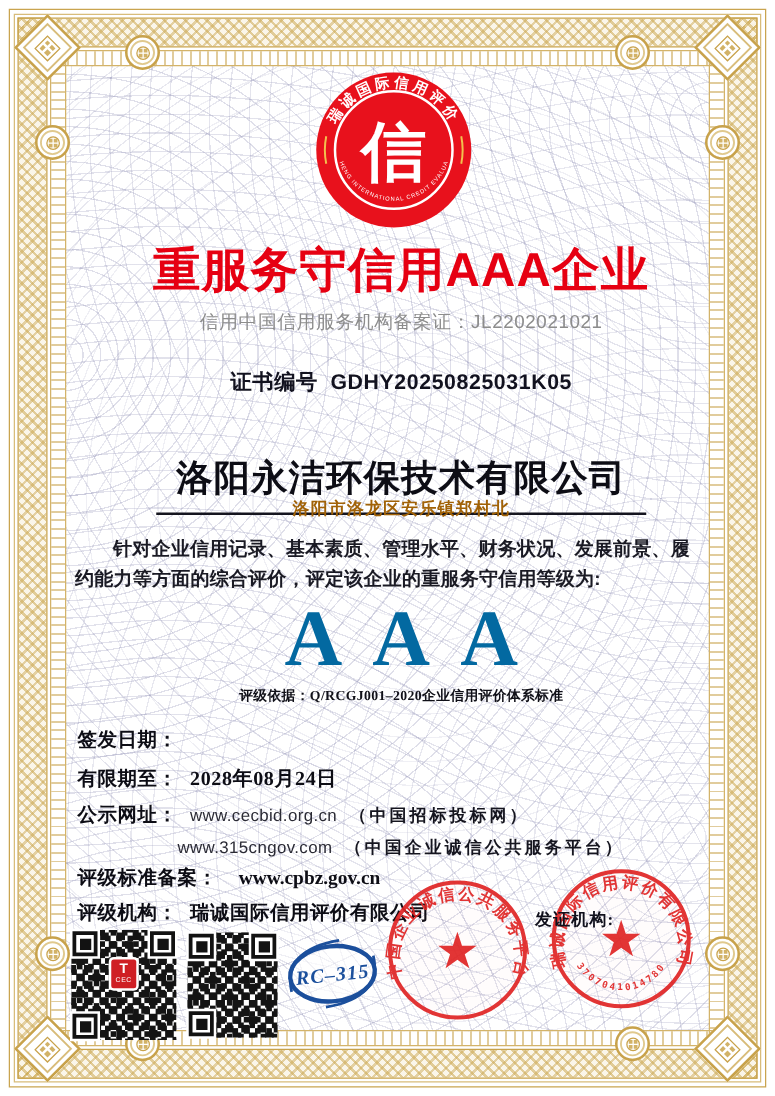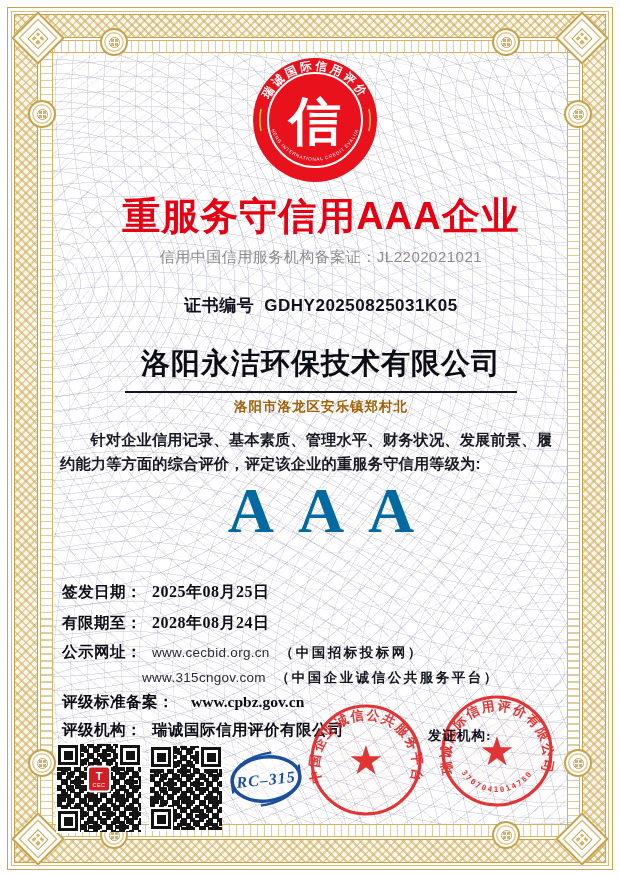--- a/index.html
+++ b/index.html
@@ -44,21 +44,21 @@
     display:flex;align-items:center;justify-content:center;}
   .med .btn4{width:11px;height:11px;border-width:1px;gap:1px;padding:1px;border-radius:50%;}
   
   .abs{position:absolute;left:0;right:0;text-align:center;z-index:2;margin-left:22px;}
   .logo{position:absolute;left:252px;top:57px;width:126px;height:126px;z-index:2;}
   .title{top:191px;font-size:38px;font-weight:bold;color:#e60012;letter-spacing:1px;}
   .subtitle{top:248px;font-size:15px;color:#8c8c8c;letter-spacing:.5px;}
   .certno{top:294px;font-size:17px;font-weight:bold;color:#12121f;letter-spacing:.5px;}
   .certno .num{margin-left:10px;}
   .hereby{top:327px;font-size:14px;font-weight:bold;font-family:"Liberation Serif",serif;color:#12121f;letter-spacing:2px;}
-  .company-wrap{top:344px;}
+  .company-wrap{top:363px;}
   .company{display:inline-block;font-family:"Liberation Serif",serif;font-size:29px;font-weight:bold;
     color:#0d0d15;padding:0 16px 7px;border-bottom:2.5px solid #15151f;letter-spacing:1px;}
   .address{top:398px;font-size:13.5px;font-weight:bold;color:#a16207;letter-spacing:1px;}
   .body-text{position:absolute;left:60px;width:500px;top:428px;z-index:2;text-align:left;
     font-size:15.2px;font-weight:bold;color:#1a1a24;line-height:1.55;text-indent:2em;letter-spacing:.2px;}
   .grade{top:474px;font-family:"Liberation Serif",serif;font-size:64px;font-weight:bold;color:#0369a1;
     letter-spacing:24px;text-indent:24px;}
   .basis{top:549px;font-family:"Liberation Serif",serif;font-size:11px;font-weight:bold;color:#101018;letter-spacing:.3px;}
   .fields{position:absolute;left:62px;right:36px;top:582px;z-index:2;}
   .frow{display:flex;align-items:baseline;}
@@ -224,25 +224,25 @@
   <div class="abs subtitle">信用中国信用服务机构备案证：JL2202021021</div>
   <div class="abs certno">
     <span>证书编号</span><span class="num">GDHY20250825031K05</span>
   </div>
   <div class="abs company-wrap">
     <span class="company">洛阳永洁环保技术有限公司</span>
   </div>
   <div class="abs address">洛阳市洛龙区安乐镇郑村北</div>
   <div class="body-text">针对企业信用记录、基本素质、管理水平、财务状况、发展前景、履约能力等方面的综合评价，评定该企业的重服务守信用等级为:</div>
   <div class="abs grade">AAA</div>
+  <div class="abs basis">评级依据：Q/RCGJ001–2020企业信用评价体系标准</div>
 
   <div class="fields">
     <div class="frow">
       <span class="flabel">签发日期：</span>
-      <span class="fdate">2025年08月25日</span>
     </div>
     <div class="frow mt1">
       <span class="flabel">有限期至：</span>
       <span class="fdate">2028年08月24日</span>
     </div>
     <div class="frow mt2">
       <span class="flabel">公示网址：</span>
       <span class="furl">www.cecbid.org.cn</span>
       <span class="fnote">（中国招标投标网）</span>
     </div>

